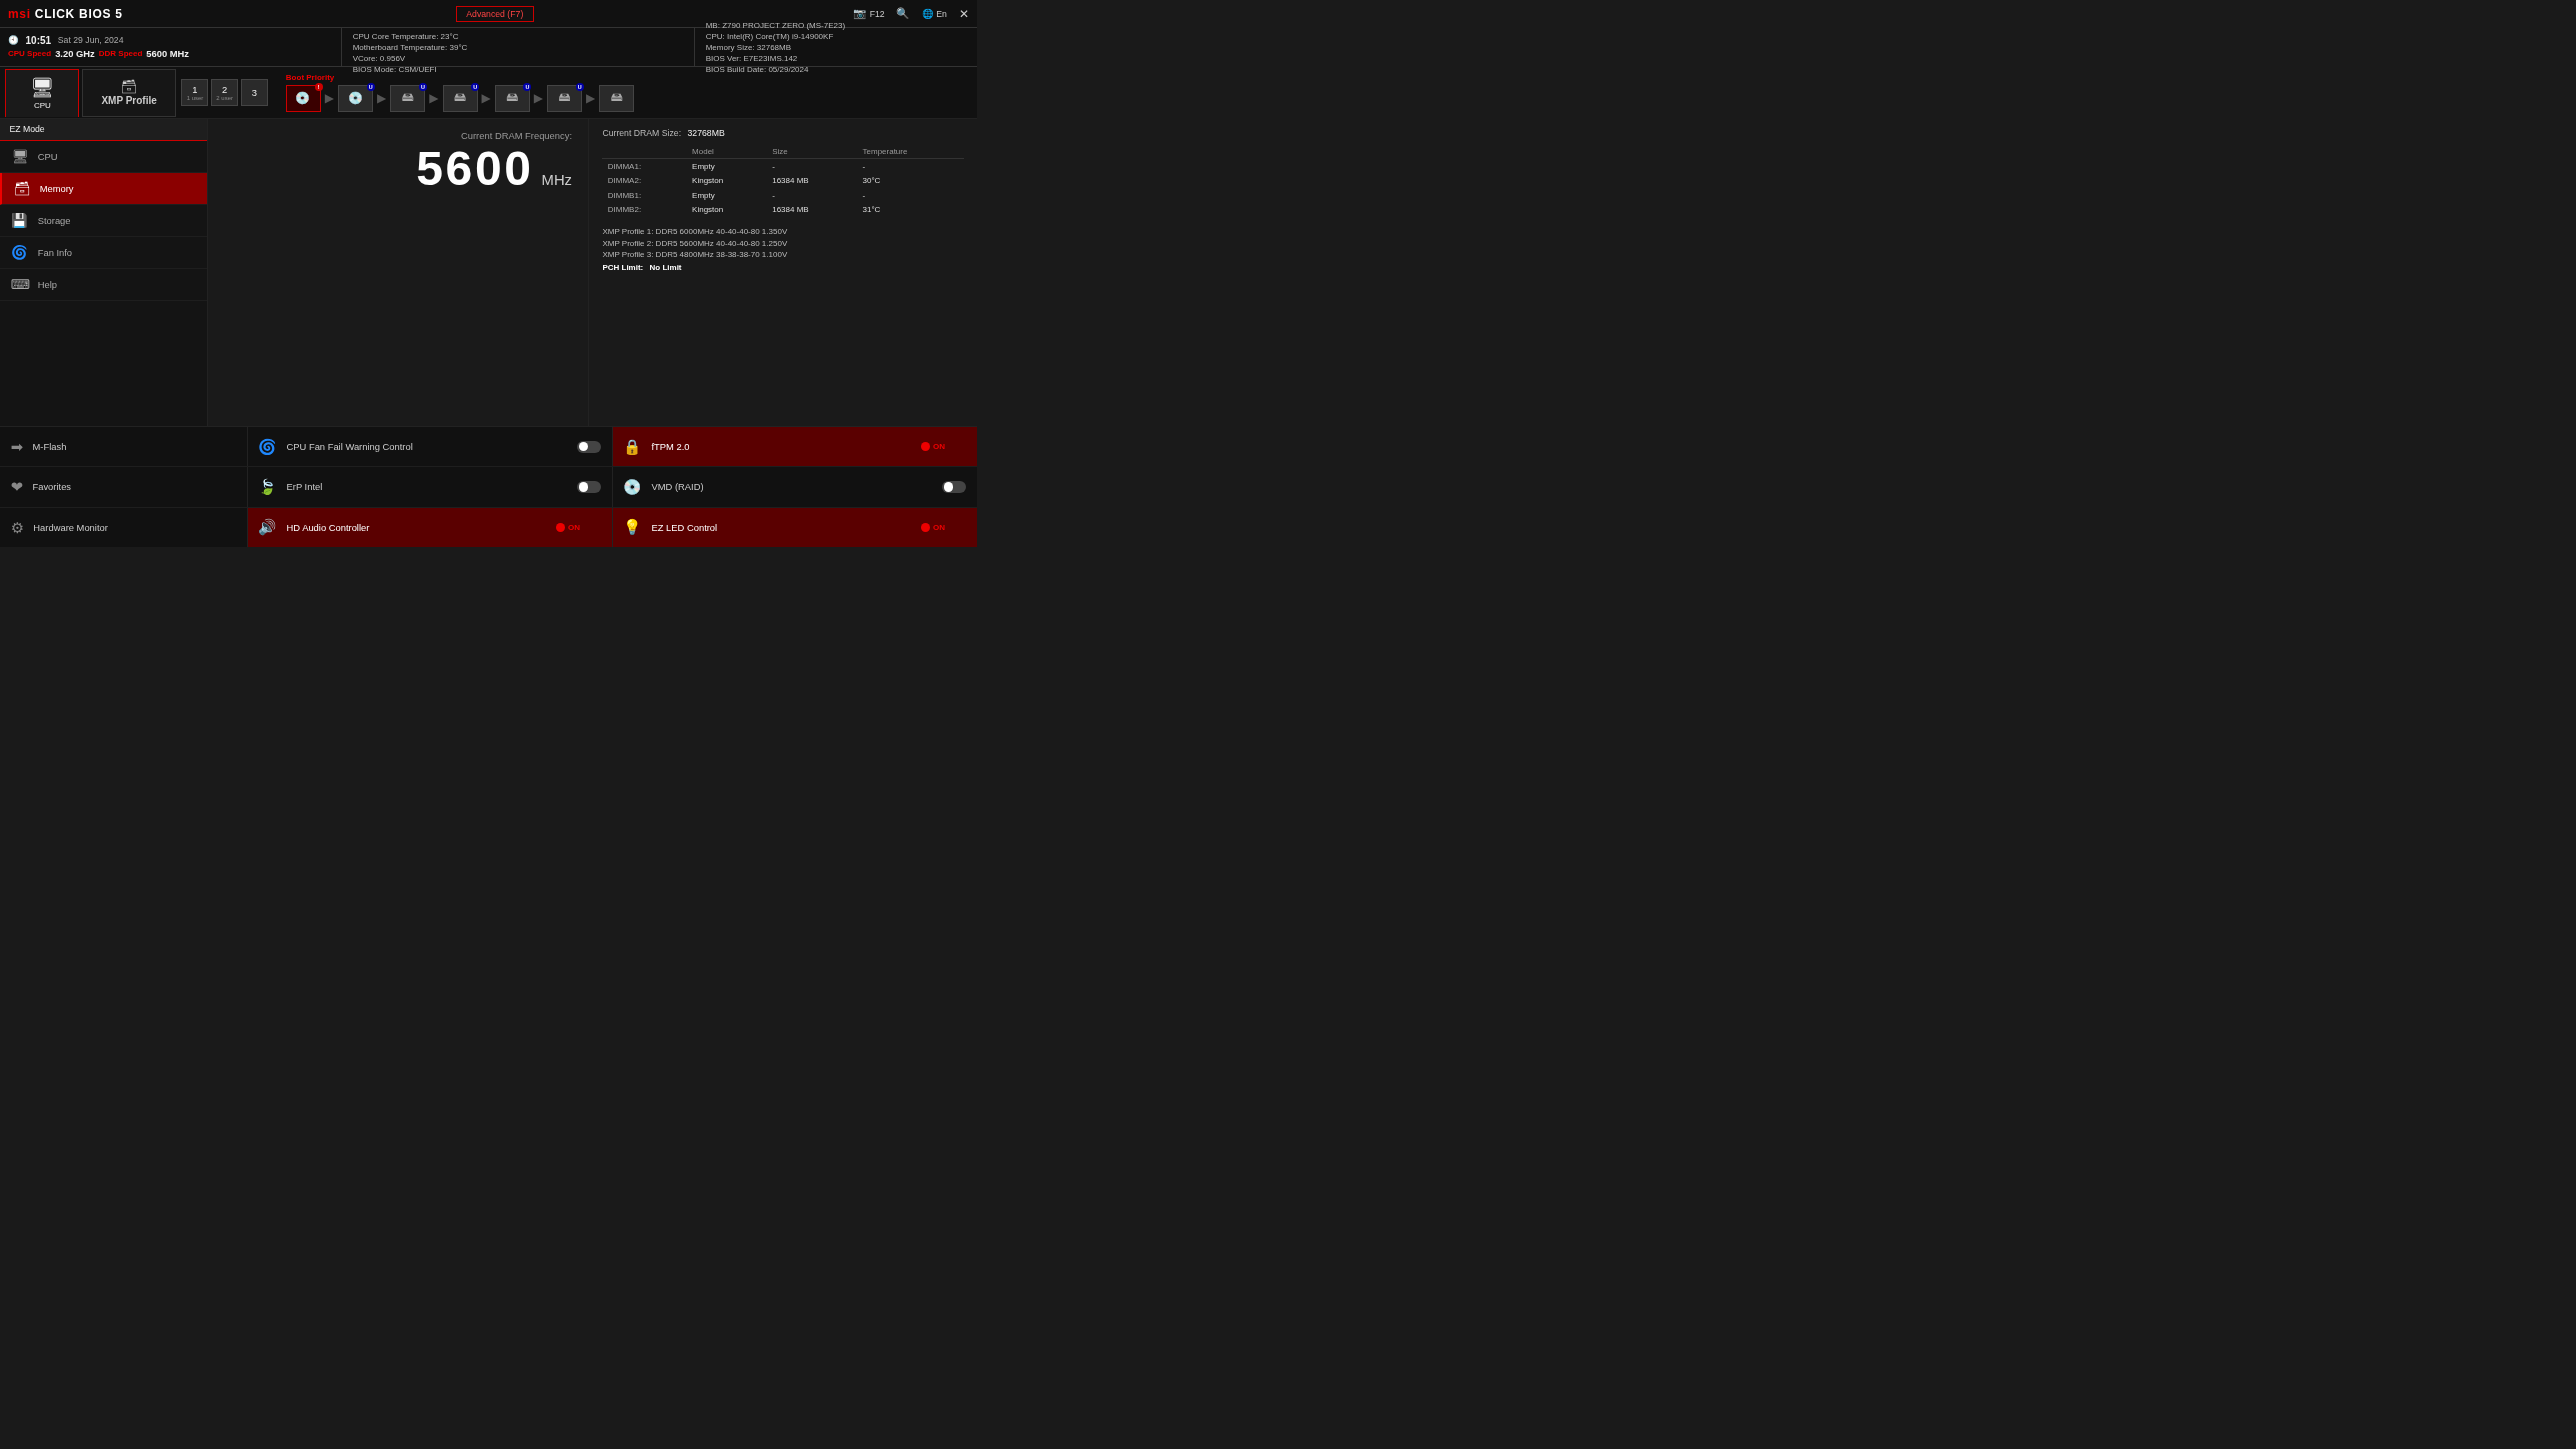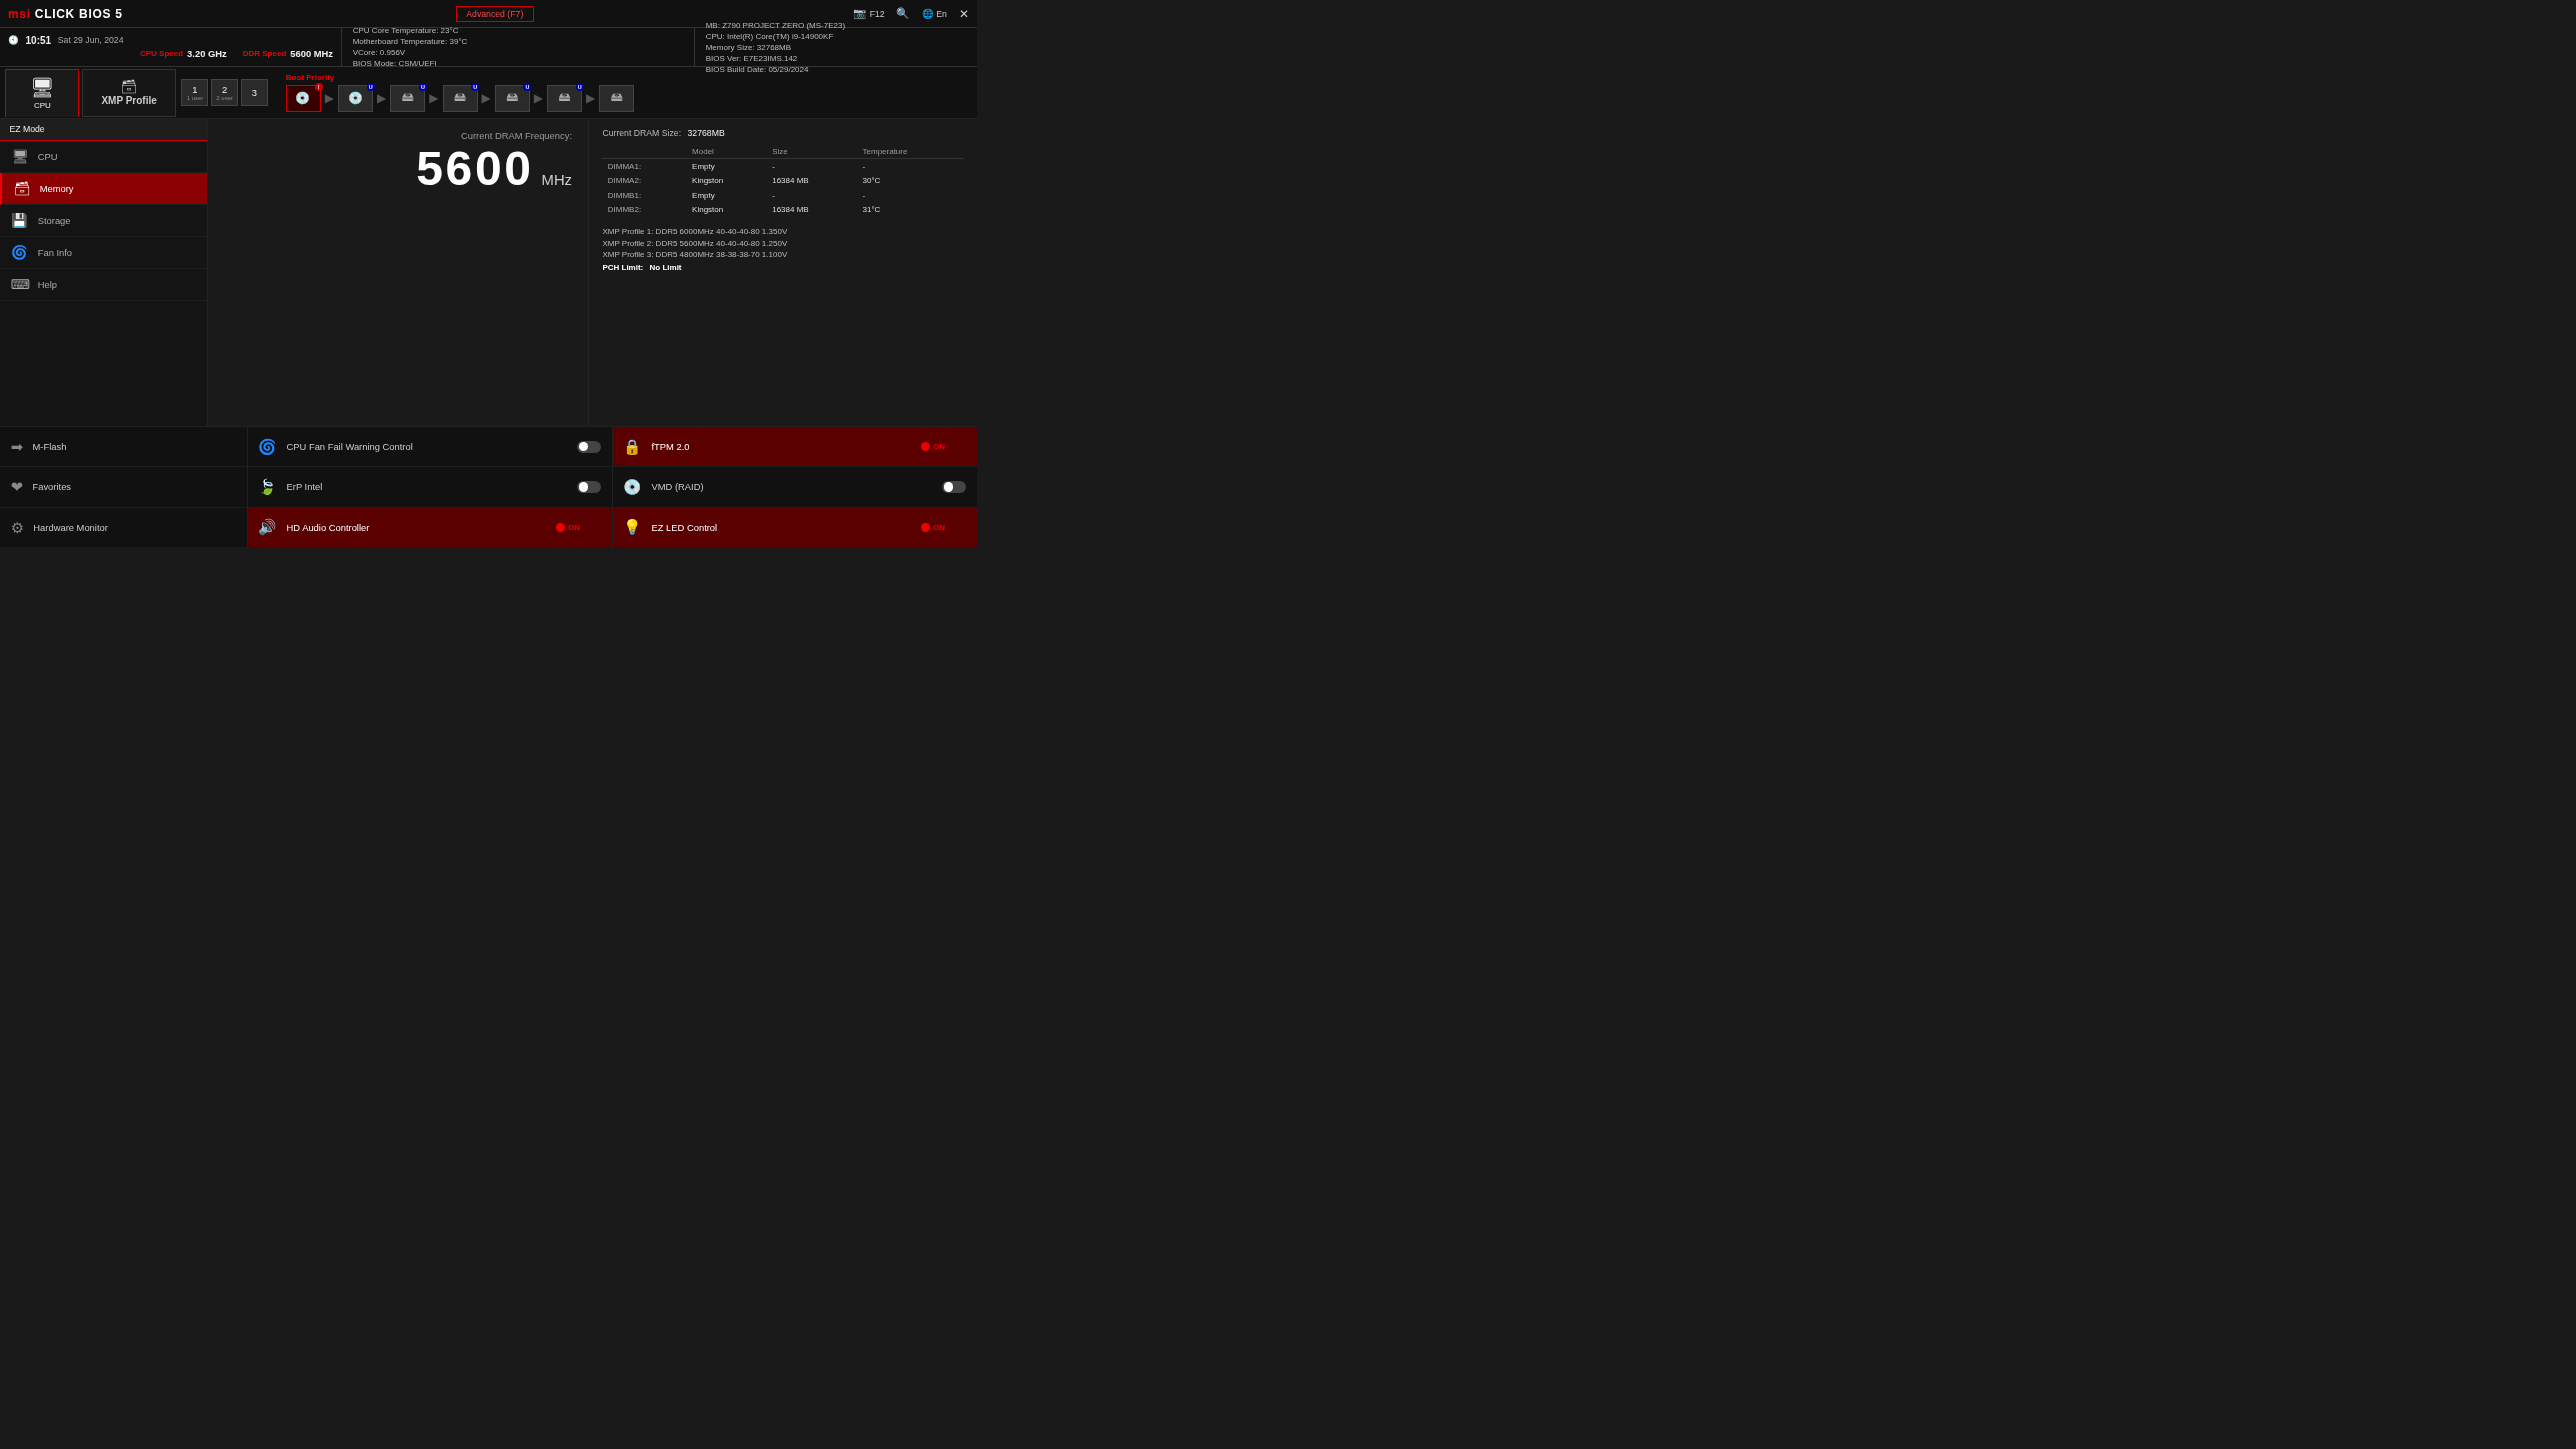--- a/index.html
+++ b/index.html
@@ -79,32 +79,31 @@
       display: flex;
       align-items: center;
       gap: 6.7px;
       color: #aaa;
       font-size: 8.7px;
       margin-bottom: 2.7px;
     }
     .time-big { color: #eee; font-size: 10px; font-weight: bold; }
     .speed-row {
       display: flex;
-      gap: 16px;
-      justify-content: flex-end;
+      gap: 4px;
     }
     .speed-item { display: flex; gap: 4px; align-items: center; }
     .speed-label { color: #e00; font-weight: bold; font-size: 8px; }
     .speed-value { color: #eee; font-size: 9.4px; font-weight: bold; }
     .status-middle {
       flex: 1;
       padding: 4px 10.7px;
       display: flex;
       flex-direction: column;
-      justify-content: center;
+      justify-content: flex-start;
       gap: 2px;
       border-right: 0.7px solid #333;
       font-size: 8px;
       color: #bbb;
     }
     .status-right {
       width: 282px;
       padding: 4px 10.7px;
       display: flex;
       flex-direction: column;

